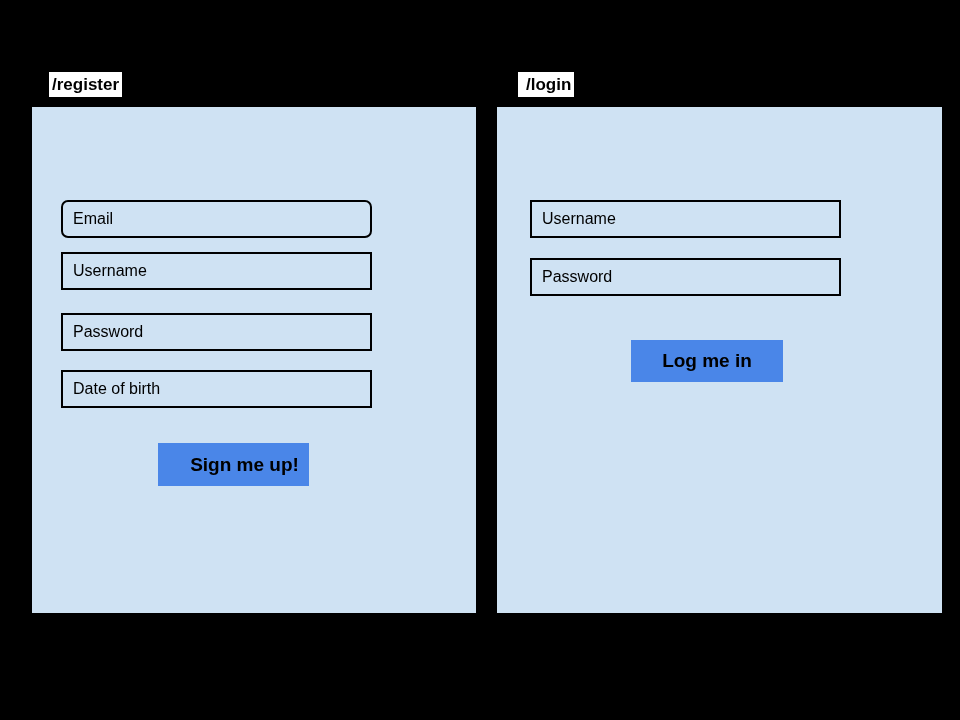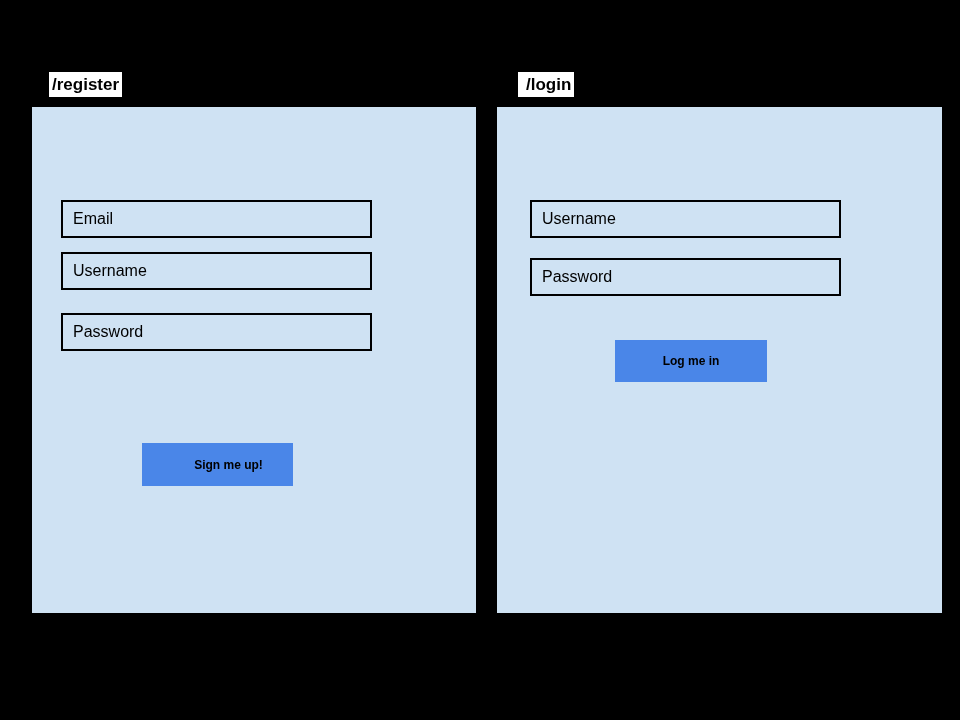--- a/index.html
+++ b/index.html
@@ -46,31 +46,32 @@
   .field span {
     font-size: 16px;
     color: #000000;
   }
   .btn {
     position: absolute;
     border: none;
     background: #4a86e8;
     color: #000000;
     font-family: "Liberation Sans", sans-serif;
-    font-size: 12px;
+    font-size: 19px;
     font-weight: bold;
     display: flex;
     align-items: center;
     justify-content: center;
     cursor: pointer;
+    margin-left: 16px;
   }
   
   #register-label { left: 49px; top: 72px; }
   #register-panel { left: 32px; top: 107px; width: 444px; height: 506px; }
-  #reg-field-email    { left: 29px; top: 93px; }
+  #reg-field-email    { left: 29px; top: 93px; border-radius: 7px; }
   #reg-field-username { left: 29px; top: 145px; }
   #reg-field-password { left: 29px; top: 206px; }
   #reg-field-dob      { left: 29px; top: 263px; }
   #reg-submit { left: 110px; top: 336px; width: 151px; height: 43px; padding-left: 28px; }
   
   #login-label { left: 518px; top: 72px; padding-left: 8px; }
   #login-panel { left: 497px; top: 107px; width: 445px; height: 506px; }
   #log-field-username { left: 33px; top: 93px; }
   #log-field-password { left: 33px; top: 151px; }
   #log-submit { left: 118px; top: 233px; width: 152px; height: 42px; }
@@ -89,20 +90,23 @@
     </div>
 
     <div class="field" id="reg-field-username">
       <span>Username</span>
     </div>
 
     <div class="field" id="reg-field-password">
       <span>Password</span>
     </div>
 
+    <div class="field" id="reg-field-dob">
+      <span>Date of birth</span>
+    </div>
 
     <button class="btn" id="reg-submit">Sign me up!</button>
   </div>
 
   <div class="route-label" id="login-label">/login</div>
 
   <div class="panel" id="login-panel">
 
     <div class="field" id="log-field-username">
       <span>Username</span>

